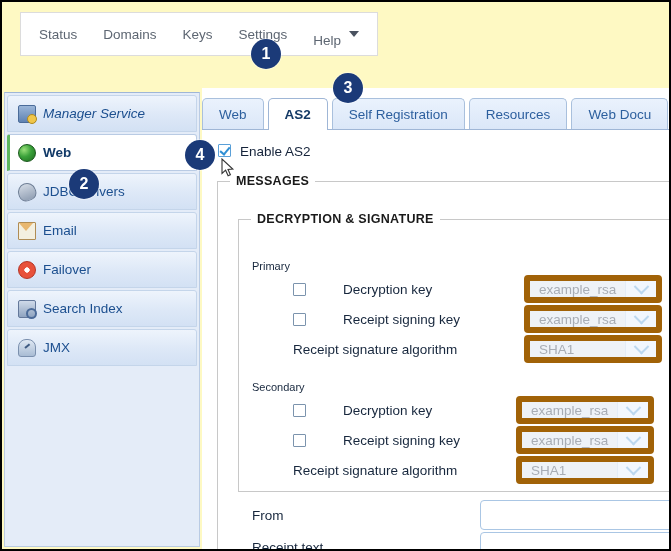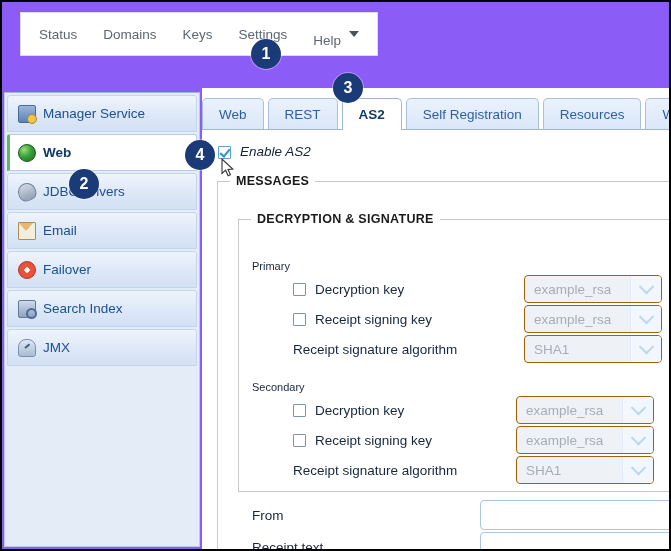--- a/index.html
+++ b/index.html
@@ -7,21 +7,21 @@
     background: #ffffff;
   }
   body {
     width: 671px; height: 551px;
     font-family: "Liberation Sans", sans-serif;
     overflow: hidden;
     position: relative;
   }
   #root {
     position: absolute; inset: 0;
-    background: #8b5cf6;
+    background: #fef9c3;
     overflow: hidden;
   }
 
   
   .menubar {
     position: absolute;
     left: 20px; top: 12px;
     width: 358px; height: 44px;
     background: #ffffff;
     border: 1px solid #dcdcdc;
@@ -67,21 +67,21 @@
     border: 1px solid #c4d5ea;
     border-radius: 3px 3px 0 0;
     display: flex;
     align-items: center;
     padding-left: 10px;
     box-sizing: border-box;
     font-size: 13.5px;
     color: #1c4f8f;
     cursor: pointer;
   }
-  .side-item:first-child { margin-top: 2px; }
+  .side-item:first-child { margin-top: 2px; font-style: italic; }
   .side-item.active {
     background: #ffffff;
     border-color: #b9cbe4;
     border-left: 3px solid #5fb85f;
     color: #123a68;
     font-weight: bold;
     padding-left: 8px;
   }
   .side-item .si-label { margin-left: 7px; white-space: nowrap; }
   .side-ico {
@@ -204,24 +204,23 @@
     position: relative;
     z-index: 2;
     margin-bottom: -1px;
   }
 
   
   .enable-row {
     position: absolute;
     left: 16px; top: 56px;
     display: flex;
-    align-items: flex-end;
+    align-items: flex-start;
     font-size: 13.5px;
     color: #15233a;
-    font-style: italic;
   }
   .cbx {
     width: 13px; height: 13px;
     border: 1px solid #7b93ad;
     background: #ffffff;
     box-sizing: border-box;
     display: inline-block;
     position: relative;
     border-radius: 1px;
     flex: 0 0 13px;
@@ -282,28 +281,29 @@
     font-size: 11px;
     color: #17273d;
   }
   .row {
     position: absolute;
     display: flex;
     align-items: center;
     font-size: 13.5px;
     color: #17273d;
     white-space: nowrap;
+    gap: 28px;
   }
   .row .rlbl { margin-left: 9px; }
 
   
   .sel {
     position: absolute;
     height: 28px;
-    border: 1px solid #a16207;
+    border: 6px solid #a16207;
     border-radius: 4px;
     background: #eef2f7;
     box-sizing: border-box;
     display: flex;
     align-items: center;
     font-size: 13.5px;
     color: #a8adb5;
     padding-left: 9px;
     cursor: default;
     overflow: hidden;
@@ -403,21 +403,20 @@
     <div class="side-item">
       <span class="side-ico ico-jmx"></span>
       <span class="si-label">JMX</span>
     </div>
   </div>
 
   <div class="content">
 
     <div class="tabstrip">
       <div class="tab">Web</div>
-      <div class="tab">REST</div>
       <div class="tab active">AS2</div>
       <div class="tab">Self Registration</div>
       <div class="tab">Resources</div>
       <div class="tab">Web Docu</div>
     </div>
 
     <div class="enable-row">
       <span class="cbx checked"></span>
       <span class="lbl">Enable AS2</span>
     </div>

